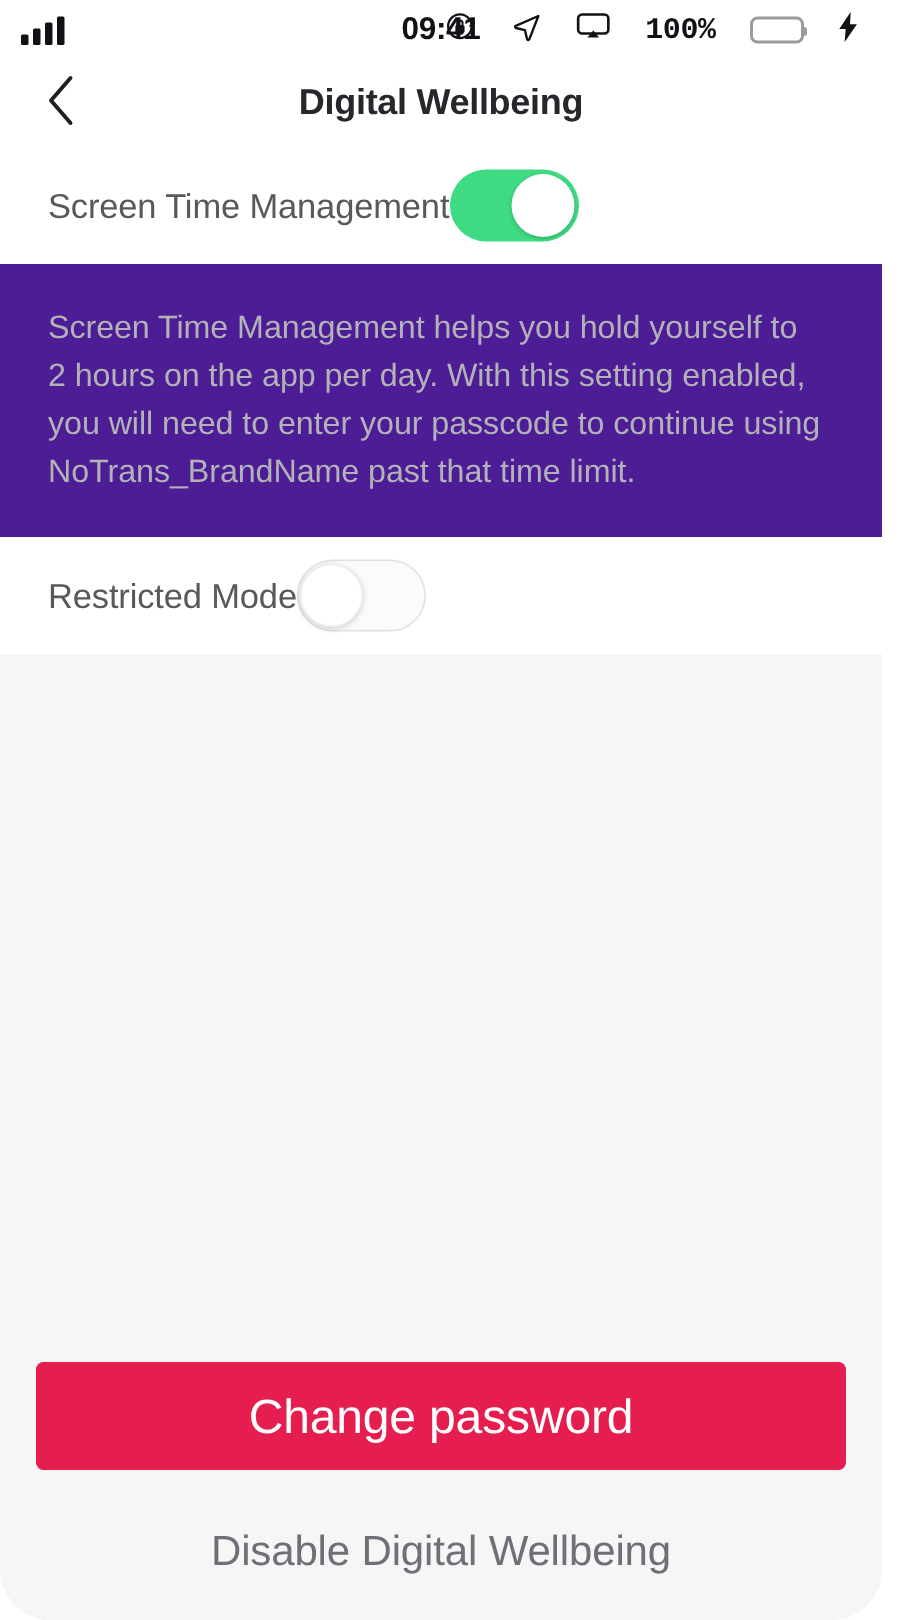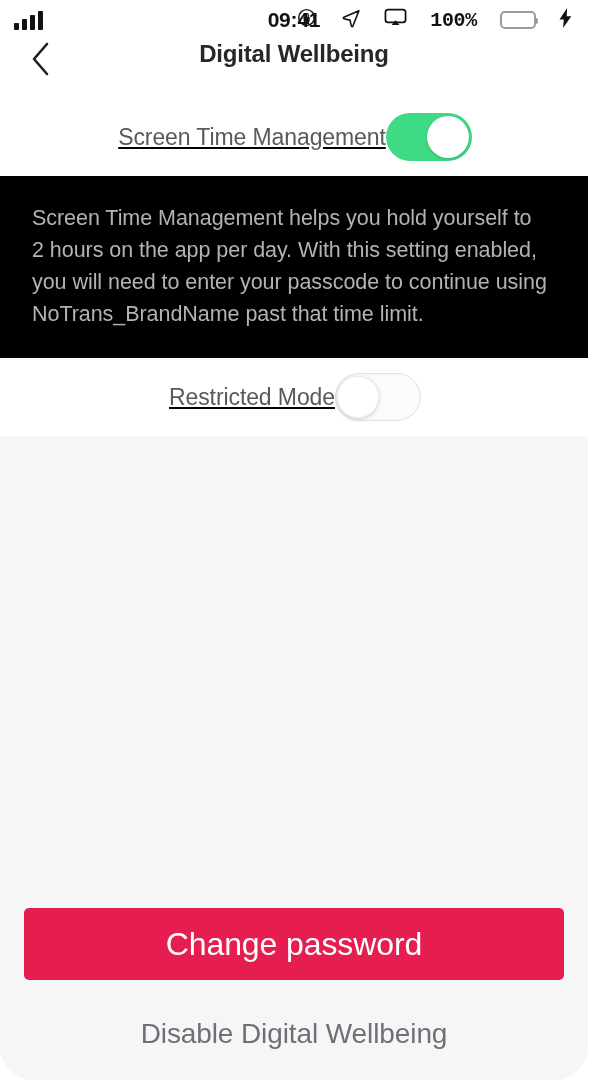--- a/index.html
+++ b/index.html
@@ -102,21 +102,21 @@
     height: 6px;
     background: #9a9aa0;
     border-radius: 0 2px 2px 0;
   }
 
   
   .nav-bar {
     flex: 0 0 58px;
     background: #ffffff;
     display: flex;
-    align-items: flex-start;
+    align-items: center;
     position: relative;
     padding: 0 20px;
     box-sizing: border-box;
   }
   .nav-back {
     width: 42px;
     height: 42px;
     display: flex;
     align-items: center;
     justify-content: center;
@@ -141,25 +141,24 @@
     display: flex;
     flex-direction: column;
     min-height: 0;
   }
 
   .setting-row {
     background: #ffffff;
     height: 78px;
     display: flex;
     align-items: center;
-    justify-content: center;
+    justify-content: flex-start;
     padding: 0 30px 0 32px;
     box-sizing: border-box;
     cursor: pointer;
-    text-decoration: underline;
   }
   .setting-label {
     font-size: 23px;
     color: #58585d;
     letter-spacing: -0.1px;
   }
 
   
   .toggle {
     width: 86px;
@@ -193,21 +192,21 @@
   .toggle.off .knob {
     left: 1.5px;
     top: 1.5px;
     box-shadow: 0 1px 4px rgba(0,0,0,0.18);
     border: 1px solid #eeeef0;
     box-sizing: border-box;
   }
 
   
   .desc {
-    background: #000000;
+    background: #4c1d95;
     padding: 24px 40px 26px 32px;
     font-size: 21.5px;
     line-height: 32px;
     color: #b2b2b8;
     letter-spacing: -0.05px;
   }
   .desc.first { padding-top: 26px; padding-bottom: 28px; }
 
   .spacer {
     flex: 1 1 auto;

